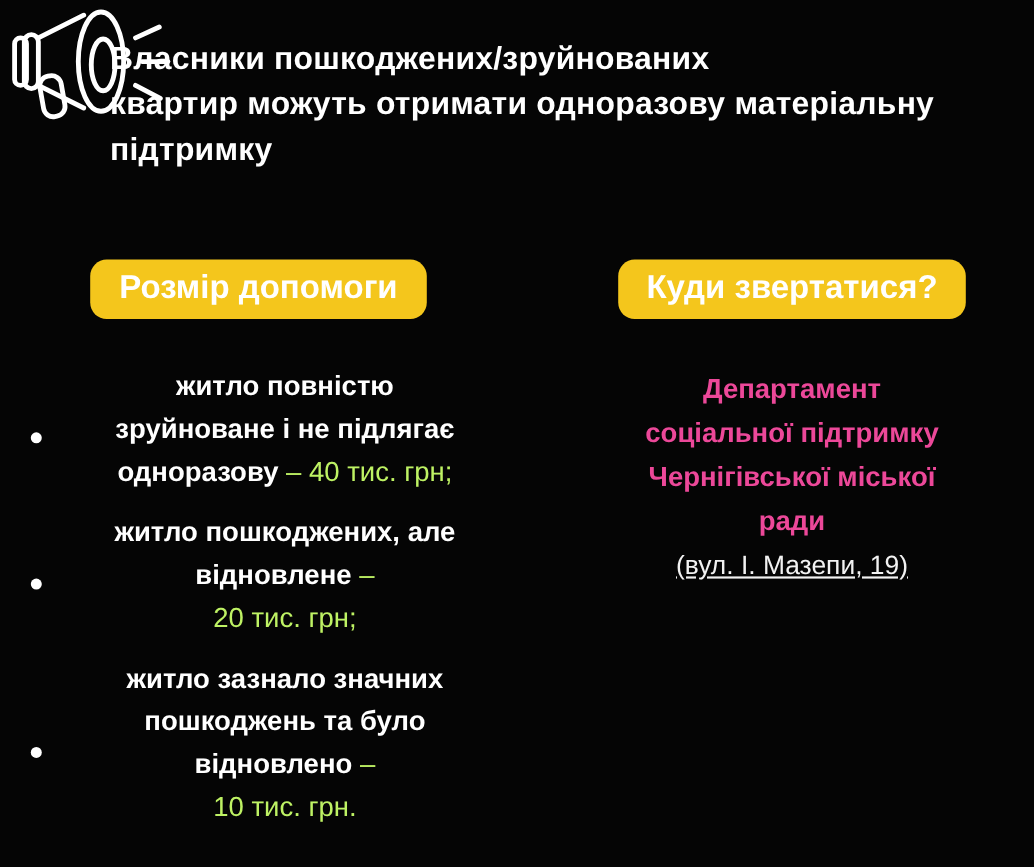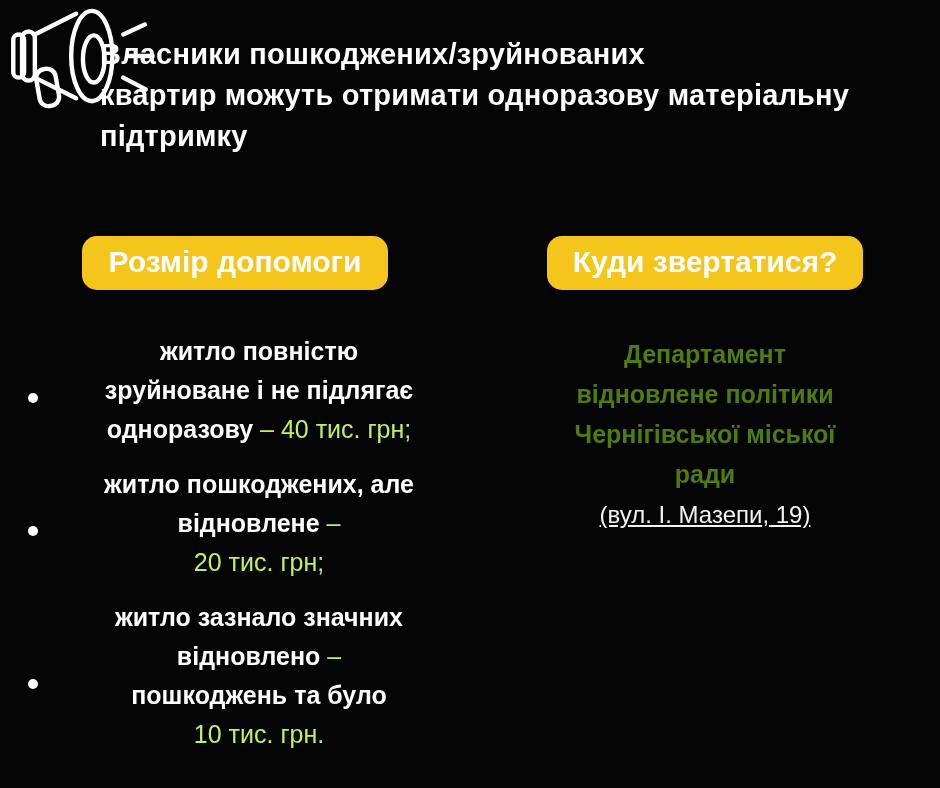--- a/index.html
+++ b/index.html
@@ -38,20 +38,21 @@
     letter-spacing: 0.2px;
     color: #ffffff;
   }
   .columns {
     position: absolute;
     top: 236px;
     left: 0;
     width: 780px;
     display: grid;
     grid-template-columns: 470px 470px;
+    gap: 15px;
   }
   .badge {
     background: var(--yellow, #F4C61C);
     color: #ffffff;
     font-weight: 800;
     font-size: 30px;
     line-height: 34px;
     border-radius: 15px;
     padding: 9px 26px 11px 26px;
     width: max-content;
@@ -93,21 +94,21 @@
   .l  { font-weight: 400; color: #bef264; }
   .dept-block {
     margin-top: 44px;
     text-align: center;
     padding: 0 28px;
   }
   .dept-line {
     font-weight: 800;
     font-size: 25px;
     line-height: 40px;
-    color: #4d7c0f;
+    color: #ec4899;
   }
   .address-line {
     font-weight: 400;
     font-size: 24px;
     line-height: 38px;
     color: #F2F2F2;
     margin-top: 2px;
     text-decoration: underline;
   }
 </style>
@@ -165,35 +166,35 @@
             <div><span class="b"></span><span class="l">20 тис. грн;</span></div>
           </div>
         </div>
 
         <div class="item">
           <span class="bullet">
               <span class="bullet-dot"></span>
             </span>
           <div class="item-text">
             <div><span class="b">житло зазнало значних</span><span class="l"></span></div>
+            <div><span class="b">пошкоджень та було</span><span class="l"></span></div>
             <div><span class="b">відновлено</span><span class="l"> –</span></div>
-            <div><span class="b">пошкоджень та було</span><span class="l"></span></div>
             <div><span class="b"></span><span class="l">10 тис. грн.</span></div>
           </div>
         </div>
 
       </div>
     </div>
 
     <div class="col">
       <div class="badge">Куди звертатися?</div>
 
       <div class="dept-block">
         <div class="dept-line">Департамент</div>
-        <div class="dept-line">відновлене політики</div>
+        <div class="dept-line">соціальної підтримку</div>
         <div class="dept-line">Чернігівської міської</div>
         <div class="dept-line">ради</div>
         <div class="address-line">(вул. І. Мазепи, 19)</div>
       </div>
     </div>
 
   </div>
 </div>
 
 </body></html>

